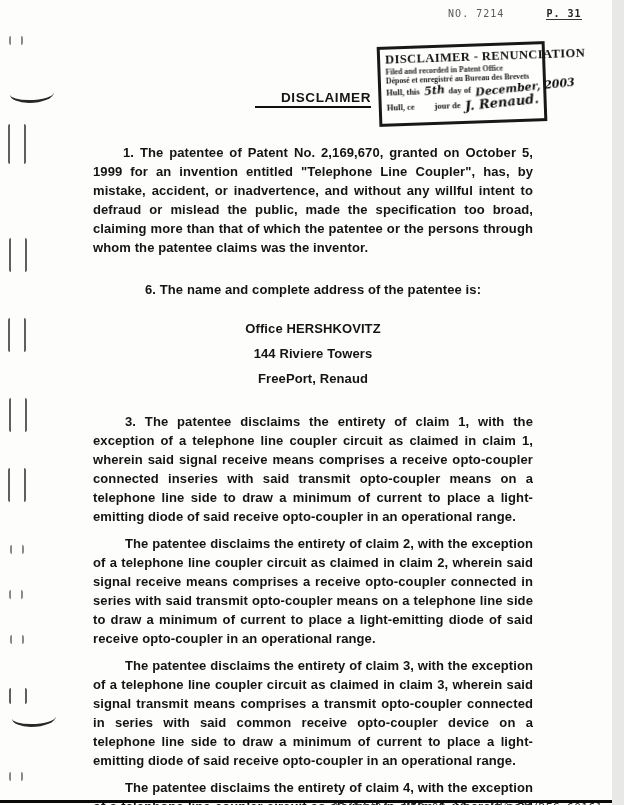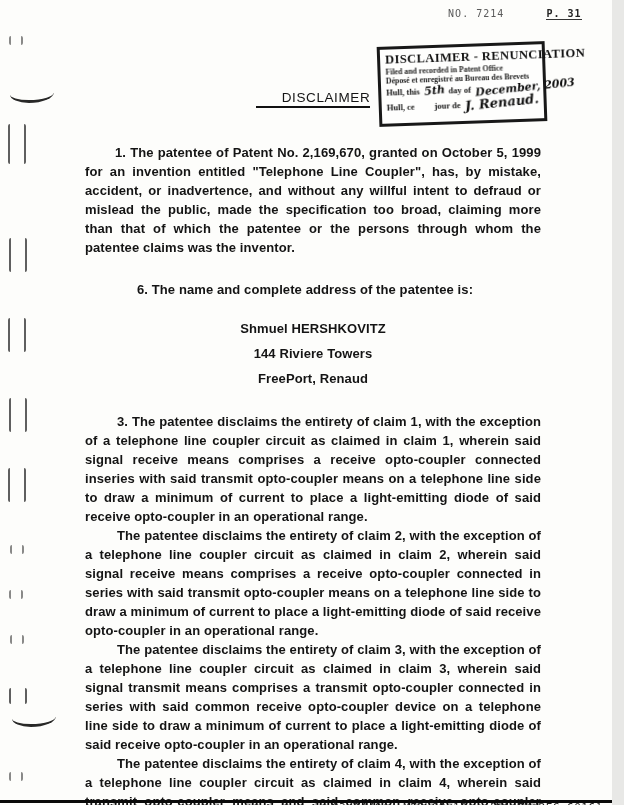--- a/index.html
+++ b/index.html
@@ -68,24 +68,24 @@
   
   .content{
     position:absolute;left:85px;top:88px;width:456px;
     font-size:13px;line-height:19px;font-weight:600;
     letter-spacing:.1px;
   }
   .doc-title{
     text-align:center;margin:0 0 36px 0;
   }
   .doc-title span{
-    font-size:13.5px;font-weight:normal;letter-spacing:.6px;
+    font-size:13.5px;font-weight:bold;letter-spacing:.6px;
     border-bottom:2.5px solid #111;padding-bottom:1px;padding-left:26px;
   }
-  .para{margin:0;text-align:justify;}
+  .para{margin:8px;text-align:justify;}
   .para.p1{text-indent:30px;}
   .para.p2{text-indent:52px;margin-top:23px;}
   .address{
     text-align:center;margin-top:17px;line-height:25px;font-weight:bold;
   }
   .claims{margin-top:21px;}
   .claims .para{text-indent:32px;}
   
   .footer{
     position:absolute;left:332px;top:801px;
@@ -138,21 +138,21 @@
 
   <div class="content">
     <div class="doc-title">
       <span>DISCLAIMER</span>
     </div>
 
     <p class="para p1">1. The patentee of Patent No. 2,169,670, granted on October 5, 1999 for an invention entitled "Telephone Line Coupler", has, by mistake, accident, or inadvertence, and without any willful intent to defraud or mislead the public, made the specification too broad, claiming more than that of which the patentee or the persons through whom the patentee claims was the inventor.</p>
     <p class="para p2">6. The name and complete address of the patentee is:</p>
 
     <div class="address">
-      <div>Shmuel HERSHKOVITZ</div>
+      <div>Office HERSHKOVITZ</div>
       <div>144 Riviere Towers</div>
       <div>FreePort, Renaud</div>
     </div>
 
     <div class="claims">
       <p class="para">3. The patentee disclaims the entirety of claim 1, with the exception of a telephone line coupler circuit as claimed in claim 1, wherein said signal receive means comprises a receive opto-coupler connected inseries with said transmit opto-coupler means on a telephone line side to draw a minimum of current to place a light-emitting diode of said receive opto-coupler in an operational range.</p>
       <p class="para">The patentee disclaims the entirety of claim 2, with the exception of a telephone line coupler circuit as claimed in claim 2, wherein said signal receive means comprises a receive opto-coupler connected in series with said transmit opto-coupler means on a telephone line side to draw a minimum of current to place a light-emitting diode of said receive opto-coupler in an operational range.</p>
       <p class="para">The patentee disclaims the entirety of claim 3, with the exception of a telephone line coupler circuit as claimed in claim 3, wherein said signal transmit means comprises a transmit opto-coupler connected in series with said common receive opto-coupler device on a telephone line side to draw a minimum of current to place a light-emitting diode of said receive opto-coupler in an operational range.</p>
       <p class="para">The patentee disclaims the entirety of claim 4, with the exception of a telephone line coupler circuit as claimed in claim 4, wherein said transmit opto-coupler means and said common receive opto-coupler device are connected together in series</p>
     </div>

